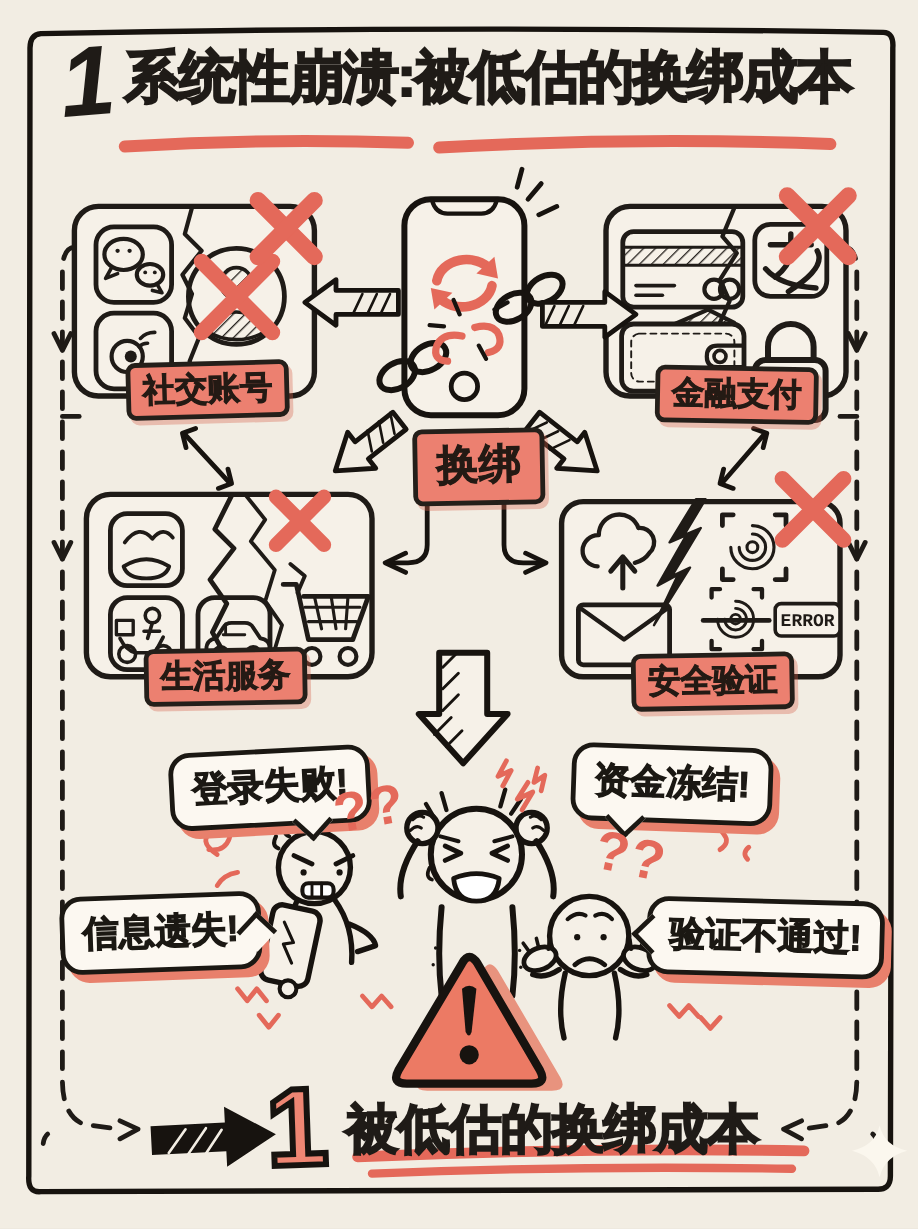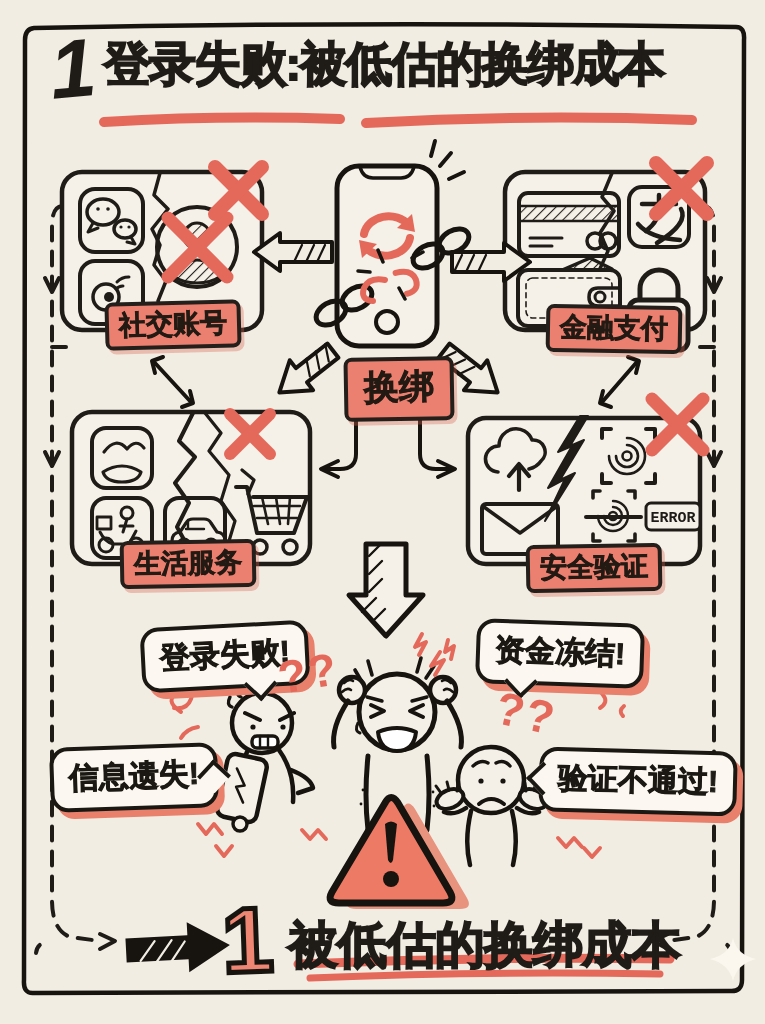--- a/index.html
+++ b/index.html
@@ -65,21 +65,21 @@
   .qmarks{color:#e4695a;font-size:46px;font-weight:bold;letter-spacing:2px;}
   .qmarks-left {left:278px;top:646px;transform:rotate(-10deg);}
   .qmarks-right{left:496px;top:686px;transform:rotate(12deg);}
 
   
   .footer-num{
     left:222px;top:894px;font-size:92px;font-weight:bold;line-height:1;
     color:#ef8673;-webkit-text-stroke:5px #17130f;transform:rotate(-2deg);
   }
   .footer-title{
-    left:288px;top:912px;font-size:50px;font-weight:bold;letter-spacing:-1px;
+    left:288px;top:912px;font-size:44px;font-weight:bold;letter-spacing:-1px;
     -webkit-text-stroke:1.8px #1f1b17;white-space:nowrap;
   }
 </style>
 </head>
 <body>
 
 <div class="poster">
 
 <svg class="artwork" width="765" height="1024" viewBox="0 0 765 1024" fill="none" stroke-linecap="round" stroke-linejoin="round">
   <defs>
@@ -385,21 +385,21 @@
     <path d="M606,682 q-9,6 -3,13 q6,7 -3,13"></path>
     <path d="M558,838 l8,9 8,-9 8,9 M584,848 l8,9 8,-9"></path>
     <path d="M624,706 q-6,5 -1,10"></path>
   </g>
 
   <path d="M733,938 q4,17 23,21 q-19,5 -23,22 q-4,-17 -23,-22 q19,-4 23,-21 z" fill="#fbf7ee" stroke="none"></path>
 </svg>
 
 <div class="txt title-row">
   <span class="title-num">1</span>
-  <h1 class="title-text">登录失败:被低估的换绑成本</h1>
+  <h1 class="title-text">系统性崩溃:被低估的换绑成本</h1>
 </div>
 
 <div class="txt tag tag-social">社交账号</div>
 <div class="txt tag tag-finance">金融支付</div>
 <div class="txt tag tag-life">生活服务</div>
 <div class="txt tag tag-security">安全验证</div>
 <div class="txt tag tag-rebind">换绑</div>
 
 <div class="txt bubble bubble-login">
   <span>登录失败!</span>

